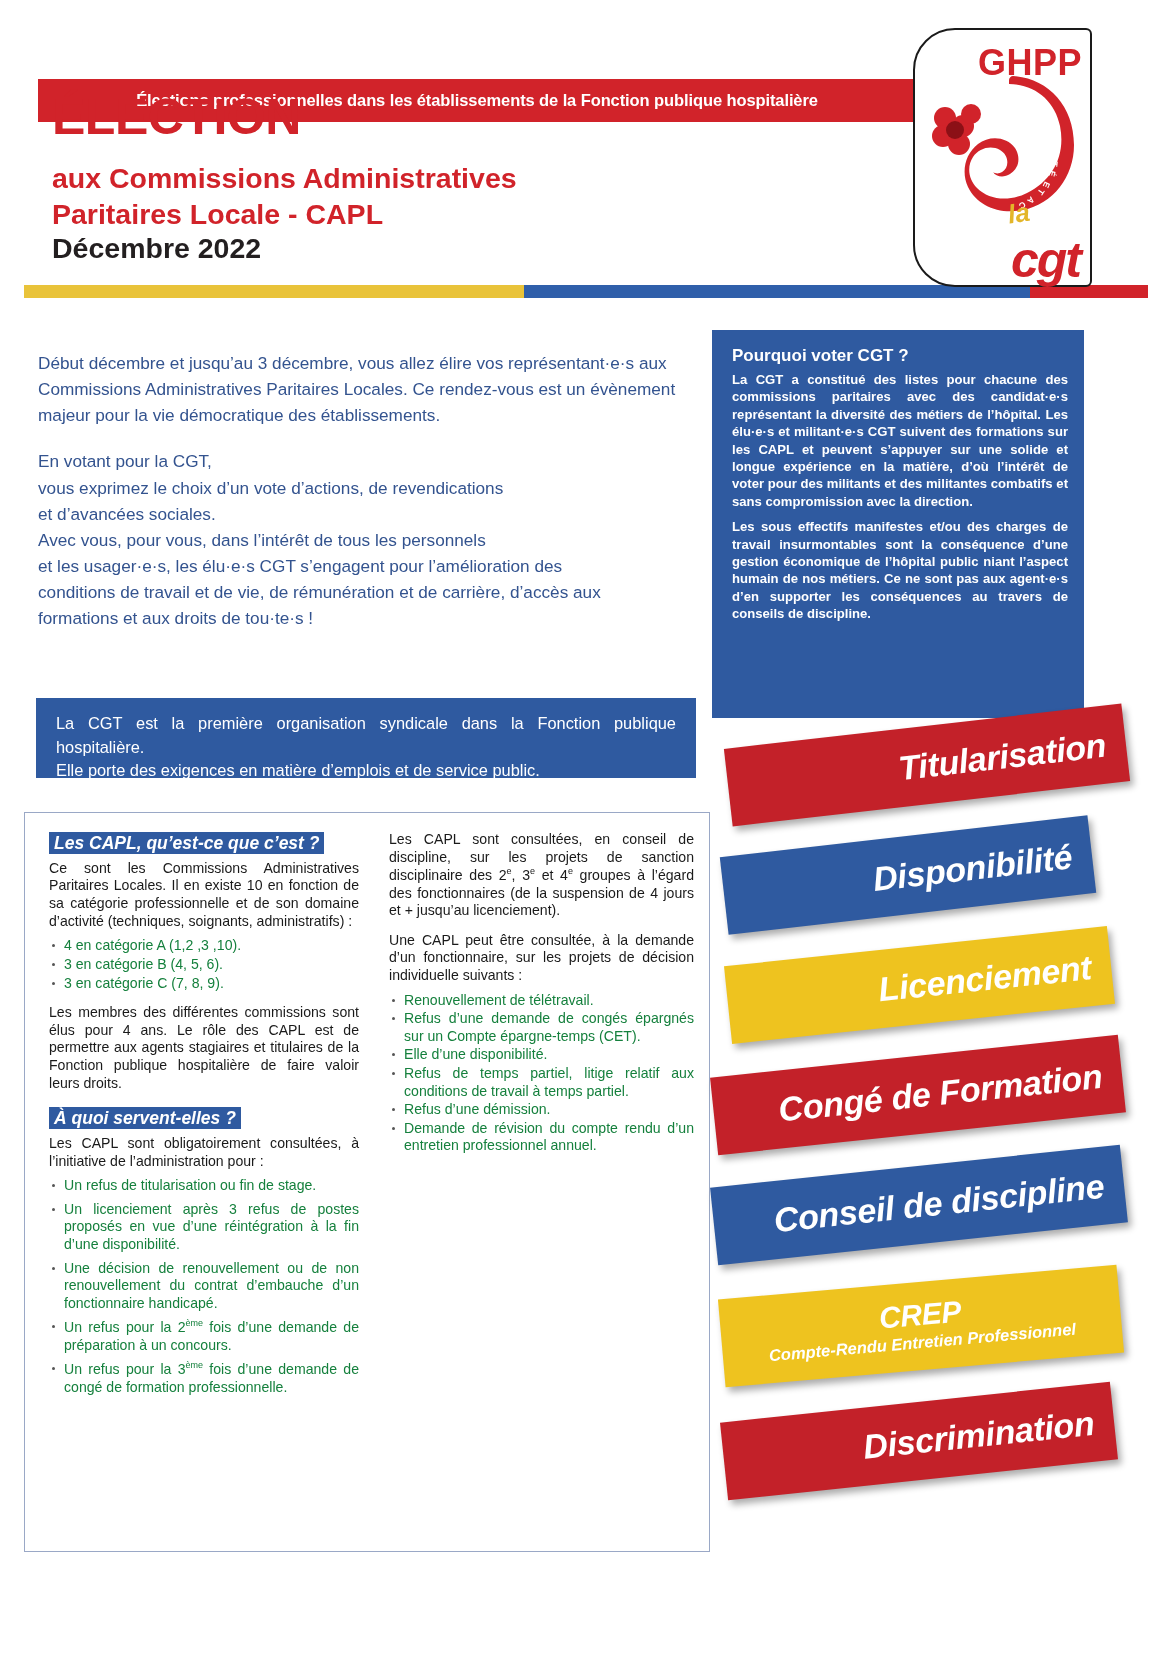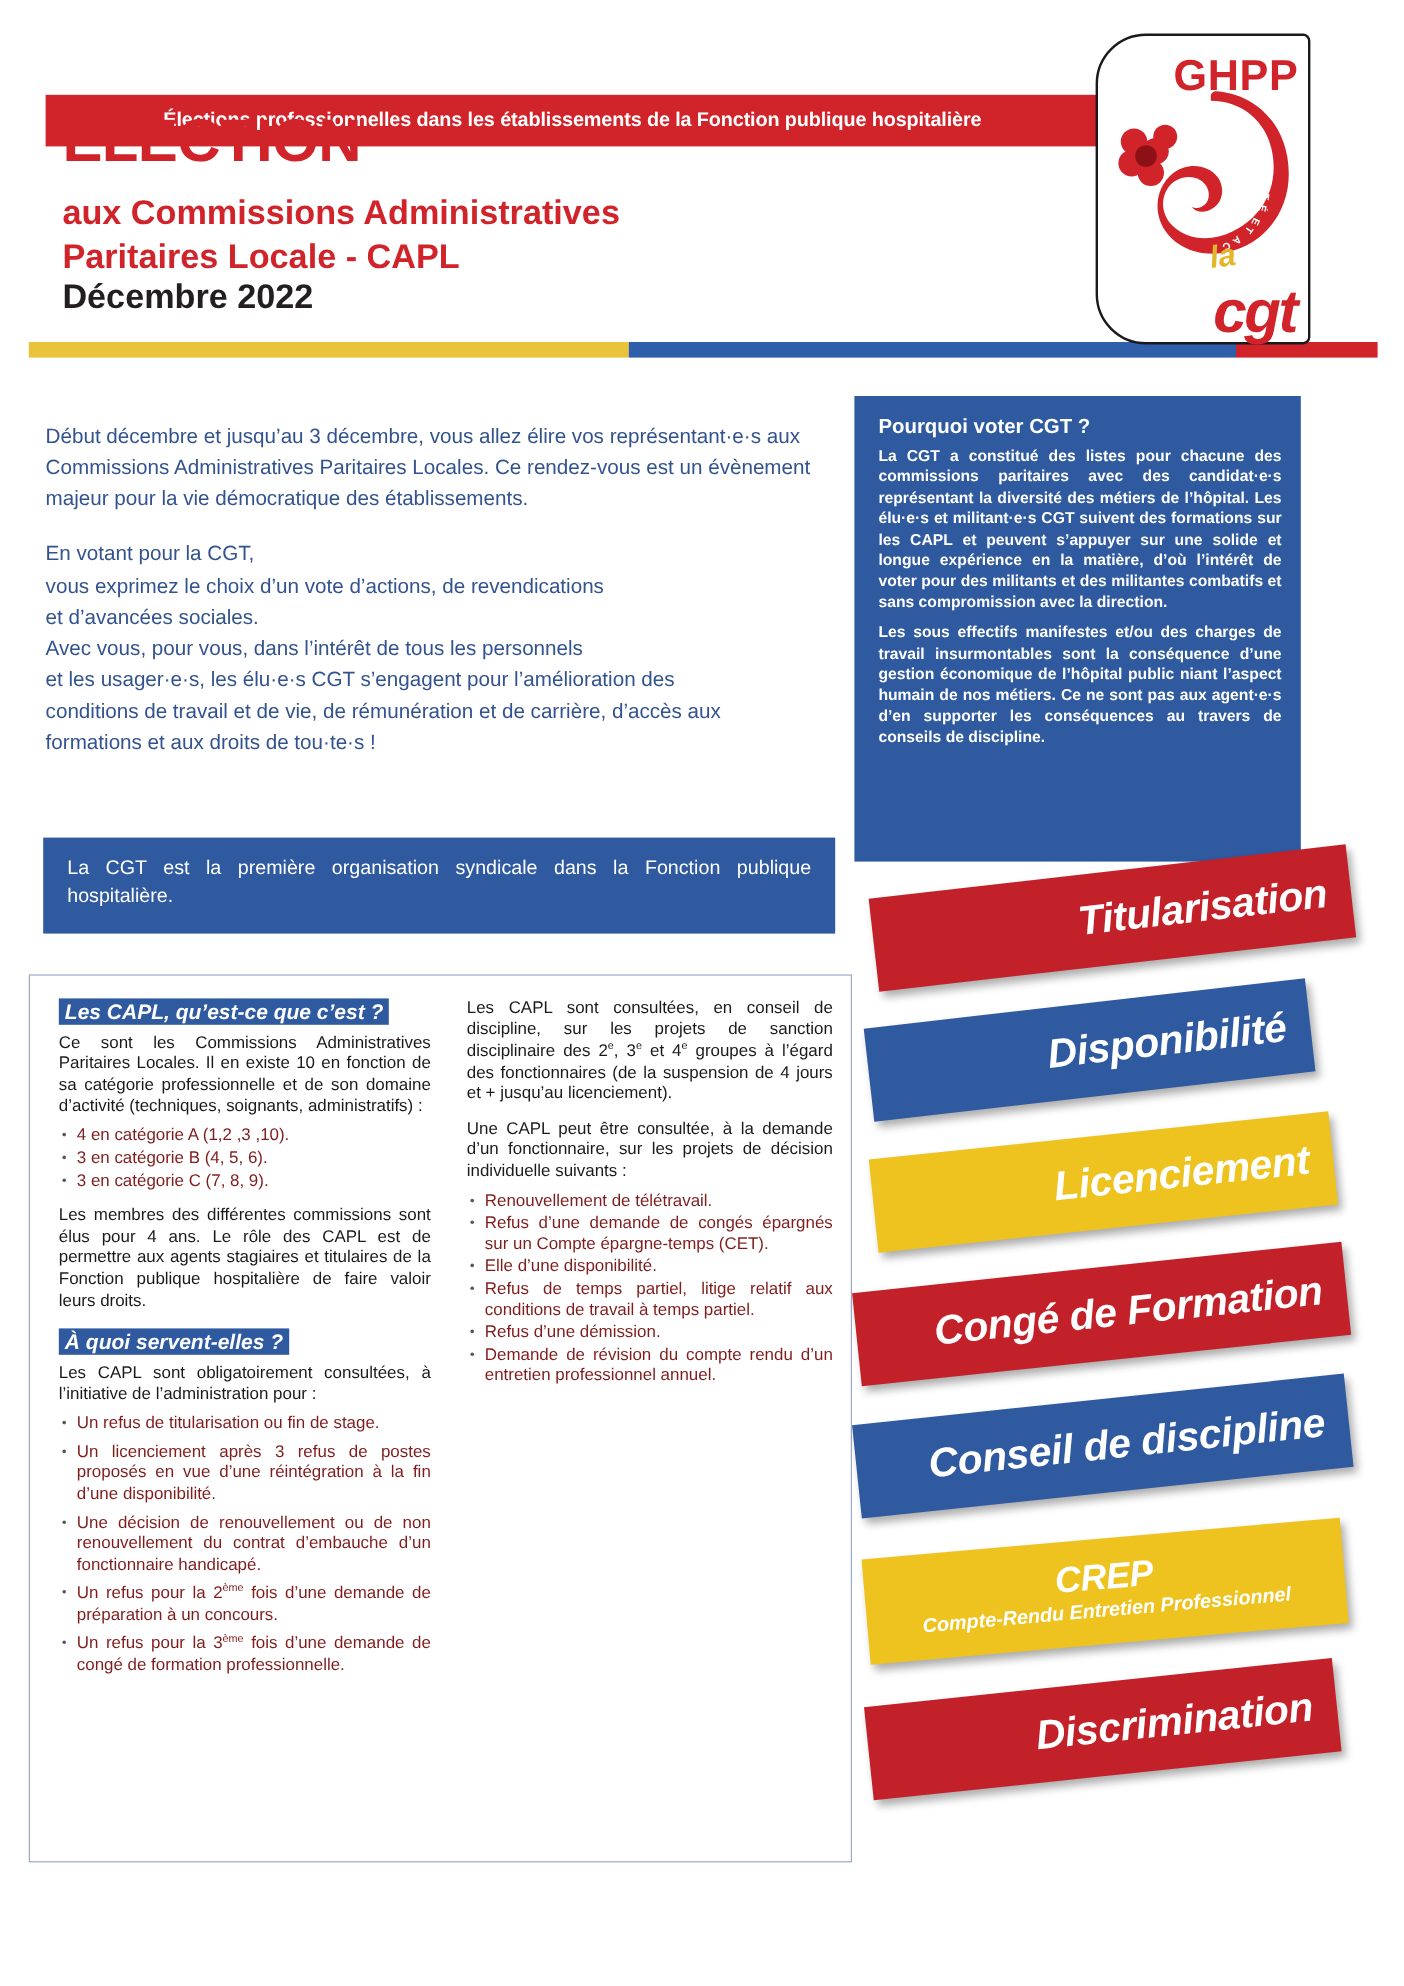--- a/index.html
+++ b/index.html
@@ -104,21 +104,21 @@
   .sechead-wrap{margin:0 0 4px 0;}
   .sechead-wrap.w2{max-width:300px;}
 
   .body-p{
     margin:0 0 7px 0;font-size:14.1px;line-height:1.25;color:#1a1a1a;
     text-align:justify;
   }
   ul.bl{margin:0 0 7px 0;padding:0;list-style:none;}
   ul.bl li{
     position:relative;padding-left:15px;margin-bottom:1px;
-    font-size:14.1px;line-height:1.25;color:#7f1d1d;text-align:justify;
+    font-size:14.1px;line-height:1.25;color:#15803d;text-align:justify;
   }
   ul.bl li:before{
     content:"";position:absolute;left:3px;top:7px;width:3px;height:3px;
     background:#555;border-radius:50%;
   }
   ul.bl.loose li{margin-bottom:6px;}
   sup{font-size:9px;vertical-align:super;}
 
   
   .ribbons{position:absolute;left:705px;top:726px;width:465px;height:820px;}
@@ -191,20 +191,21 @@
   </div>
 
   <div class="whybox">
     <h3>Pourquoi voter CGT ?</h3>
     <p>La CGT a constitué des listes pour chacune des commissions paritaires avec des candidat·e·s représentant la diversité des métiers de l’hôpital. Les élu·e·s et militant·e·s CGT suivent des formations sur les CAPL et peuvent s’appuyer sur une solide et longue expérience en la matière, d’où l’intérêt de voter pour des militants et des militantes combatifs et sans compromission avec la direction.</p>
     <p>Les sous effectifs manifestes et/ou des charges de travail insurmontables sont la conséquence d’une gestion économique de l’hôpital public niant l’aspect humain de nos métiers. Ce ne sont pas aux agent·e·s d’en supporter les conséquences au travers de conseils de discipline.</p>
   </div>
 
   <div class="cgtbanner">
     <p>La CGT est la première organisation syndicale dans la Fonction publique hospitalière.</p>
+    <p class="l2">Elle porte des exigences en matière d’emplois et de service public.</p>
   </div>
 
   <div class="contentbox">
 
     <div class="col-l">
       <div class="sechead-wrap w2">
         <span class="sechead">Les CAPL, qu’est-ce que c’est ?</span>
       </div>
       <p class="body-p">Ce sont les Commissions Administratives Paritaires Locales. Il en existe 10 en fonction de sa catégorie professionnelle et de son domaine d’activité (techniques, soignants, administratifs) :</p>
       <ul class="bl" id="cat-list">

